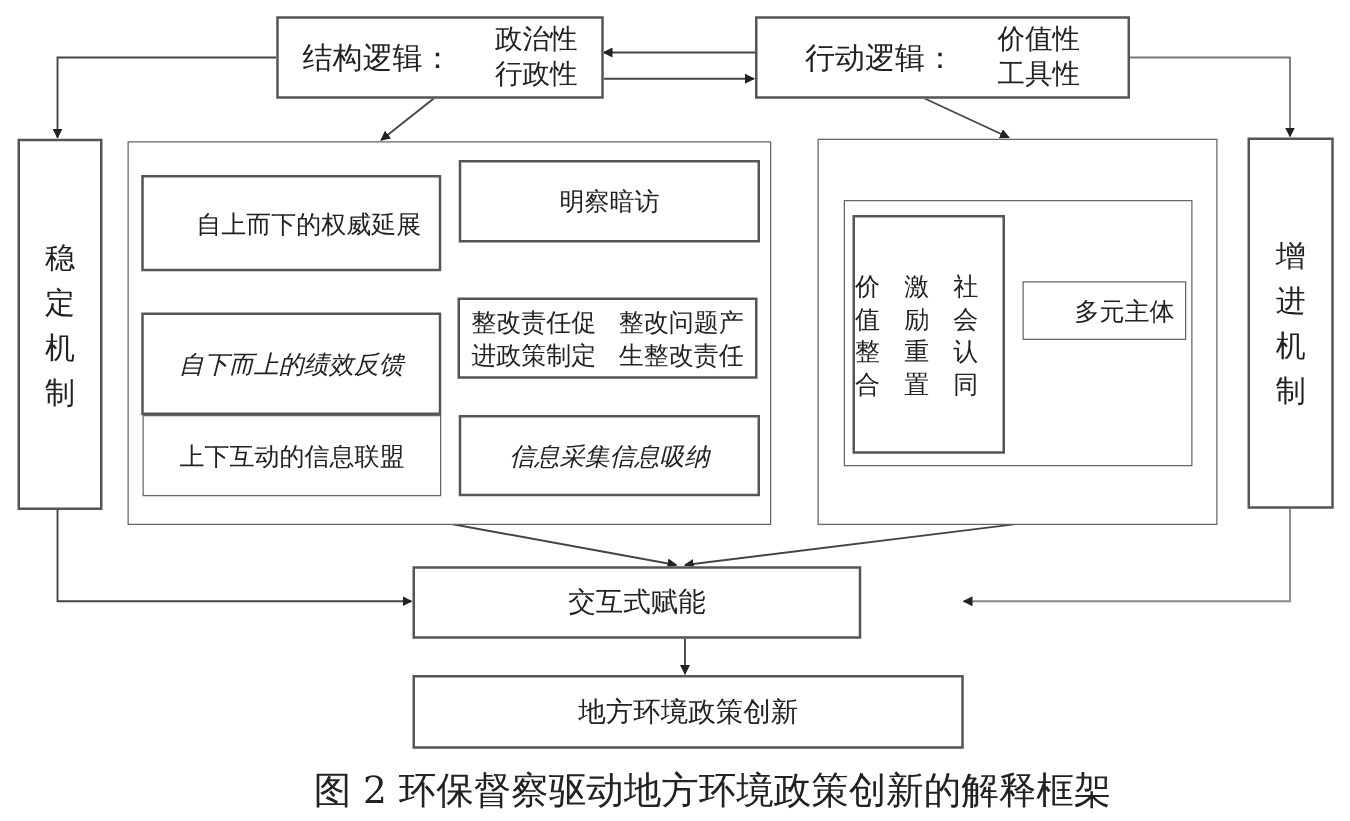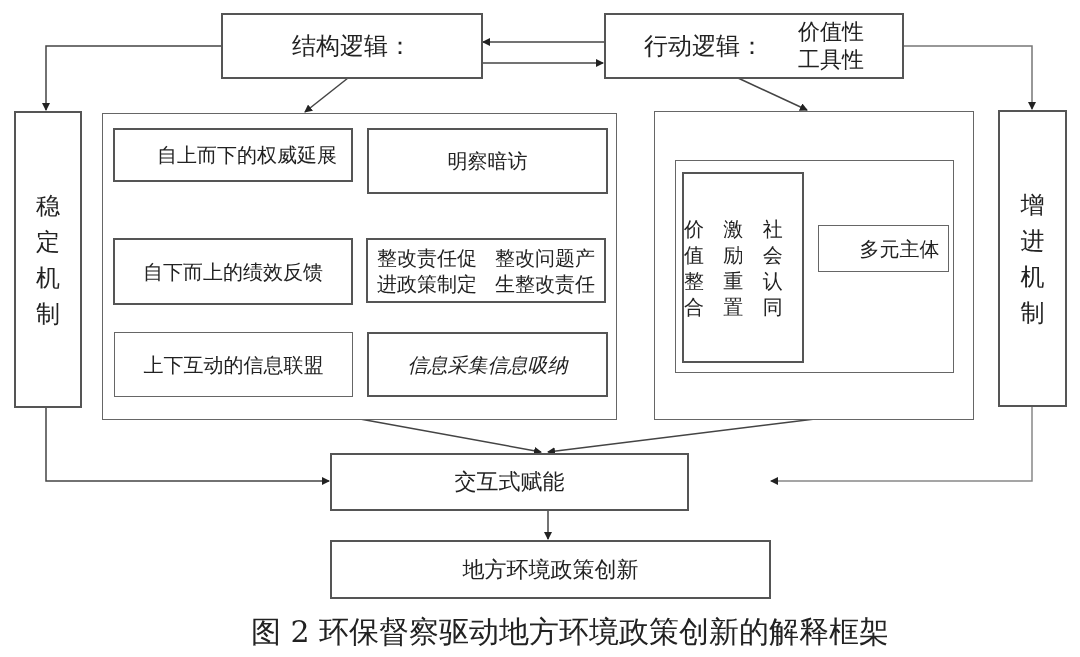--- a/index.html
+++ b/index.html
@@ -54,20 +54,24 @@
 
     <polyline points="1032,406 1032,481 771,481" marker-end="url(#ah)" stroke="#888"></polyline>
 
     <line x1="548" y1="510" x2="548" y2="539" marker-end="url(#ah)"></line>
   </g>
 </svg>
 
 <div class="box center" style="left:221px; top:13px; width:262px; height:66px;justify-content:center;">
   <div class="logic">
     <span class="label">结构逻辑：</span>
+    <span class="vals">
+      <span>政治性</span>
+      <span>行政性</span>
+    </span>
   </div>
 </div>
 
 <div class="box center" style="left:604px; top:13px; width:300px; height:66px;">
   <div class="logic">
     <span class="label">行动逻辑：</span>
     <span class="vals">
       <span>价值性</span>
       <span>工具性</span>
     </span>
@@ -87,31 +91,31 @@
   <div class="vert">
     <span>增</span>
     <span>进</span>
     <span>机</span>
     <span>制</span>
   </div>
 </div>
 
 <div class="box thin" style="left:102px; top:113px; width:515px; height:307px;"></div>
 
-<div class="box center txt" style="left:113px; top:128px; width:240px; height:54px;padding-left:28px;">
+<div class="box center txt" style="left:113px; top:140px; width:240px; height:77px;padding-left:28px;">
   <span>自上而下的权威延展</span>
 </div>
 <div class="box center txt" style="left:367px; top:128px; width:241px; height:66px;">
   <div class="col">
     <span>明察</span>
     <span>暗访</span>
   </div>
 </div>
 
-<div class="box center txt" style="left:113px; top:238px; width:240px; height:67px;">
+<div class="box center txt" style="left:113px; top:250px; width:240px; height:82px;font-style:italic;">
   <span>自下而上的绩效反馈</span>
 </div>
 <div class="box center txt" style="left:366px; top:238px; width:240px; height:65px;">
   <div class="col">
     <span>整改责任促进政策制定</span>
     <span>整改问题产生整改责任</span>
   </div>
 </div>
 
 <div class="box center txt thin" style="left:114px; top:332px; width:239px; height:65px;">

